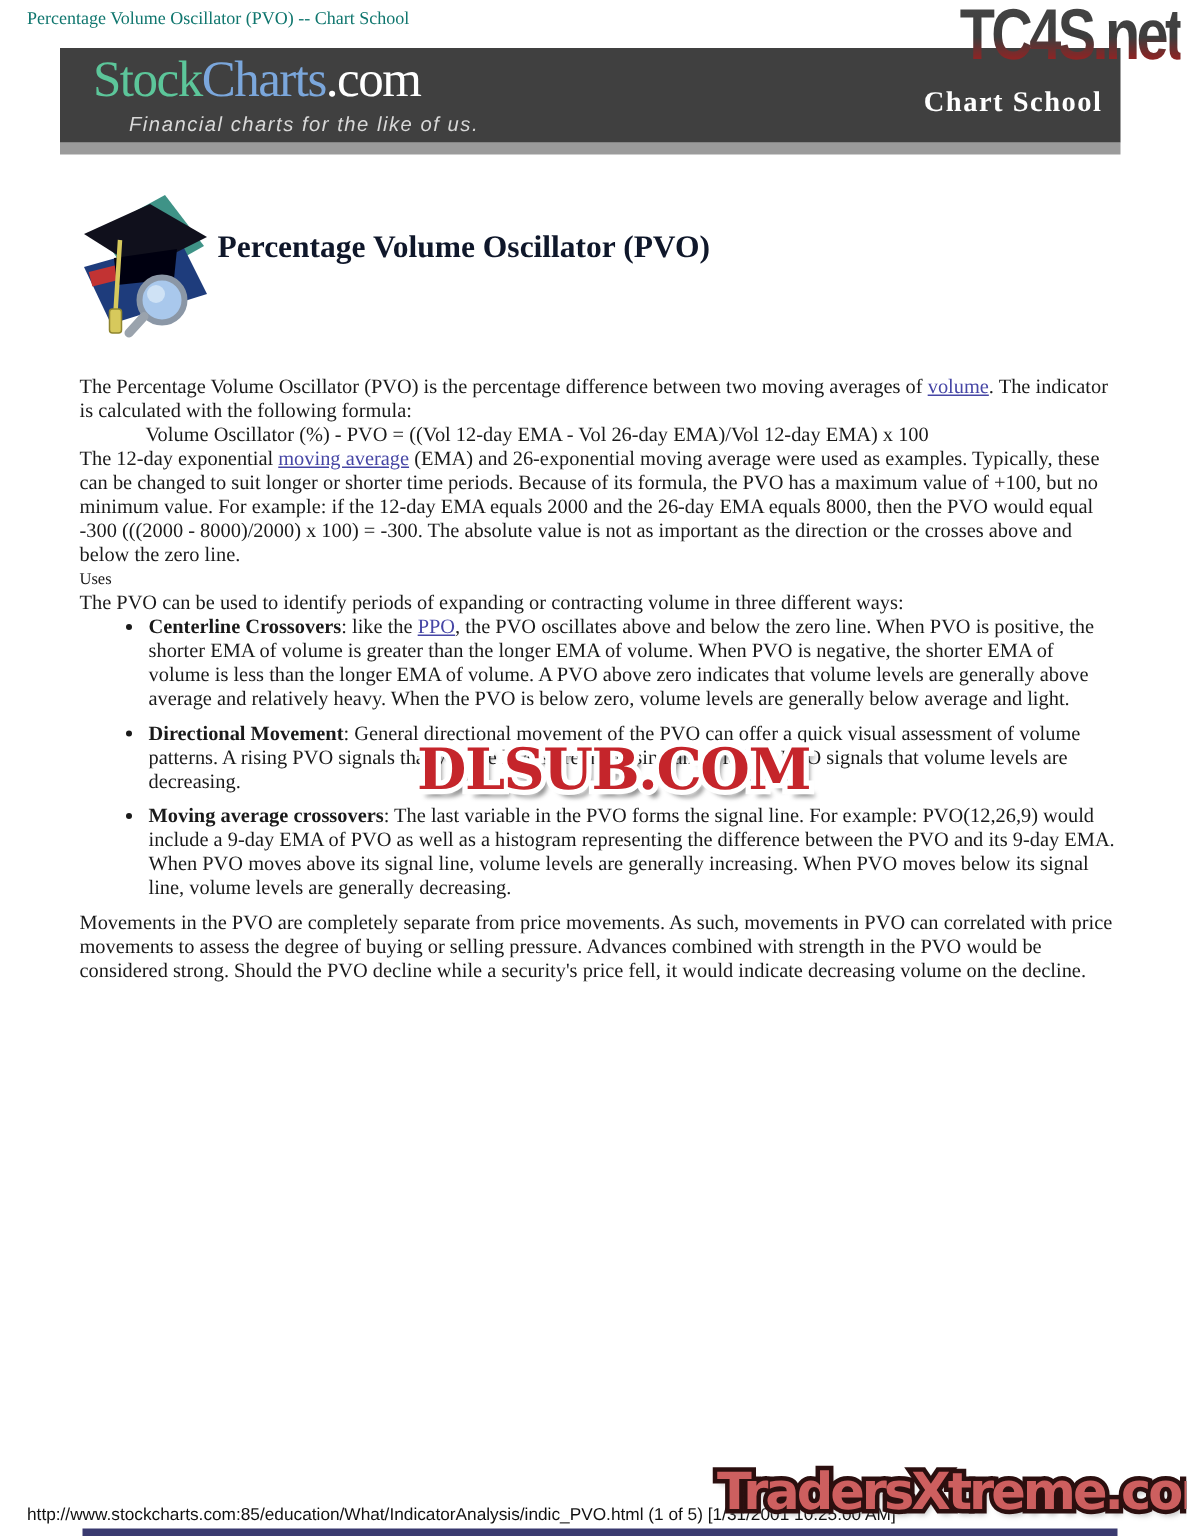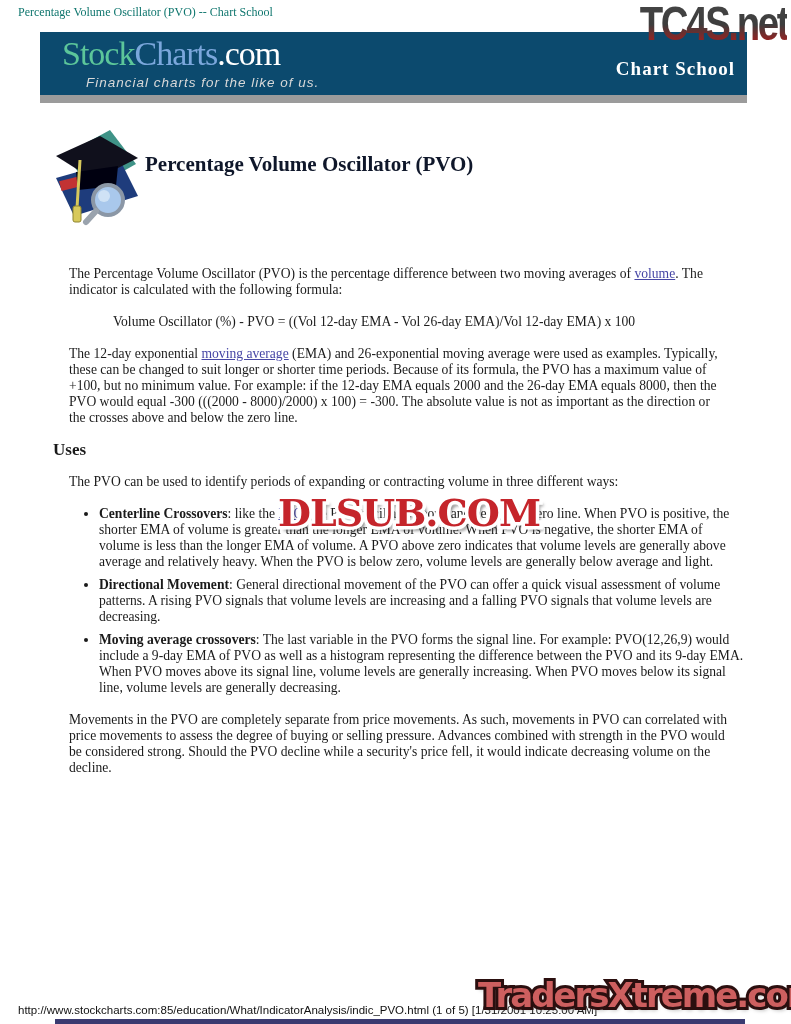--- a/index.html
+++ b/index.html
@@ -10,44 +10,44 @@
                font-size:12px;color:#0f766e;}
 
   
   .wm-tc4s{position:absolute;right:4px;top:-4px;z-index:6;
            font-family:"Liberation Sans",sans-serif;font-weight:bold;font-size:48px;
            letter-spacing:-3px;transform:scaleX(0.8);transform-origin:top right;
            background:linear-gradient(180deg,#484848 0%,#3d3d3d 52%,#8c2525 78%,#7a1e1e 100%);
            -webkit-background-clip:text;background-clip:text;color:transparent;}
 
   
-  .banner{position:absolute;left:40px;top:32px;width:707px;height:63px;background:#0c4a6e;z-index:2;}
+  .banner{position:absolute;left:40px;top:32px;width:707px;height:63px;background:#404040;z-index:2;}
   .logo{position:absolute;left:22px;top:3px;font-family:"Liberation Serif",serif;
         font-size:34px;letter-spacing:-1px;white-space:nowrap;}
   .lg-stock{color:#5cc69a;}
   .lg-charts{color:#7ba7dc;}
   .lg-dotcom{color:#ffffff;}
   .tagline{position:absolute;left:46px;top:43px;font-family:"Liberation Sans",sans-serif;
            font-style:italic;font-size:13.5px;color:#d9d9d9;letter-spacing:1px;}
   .chart-school{position:absolute;right:12px;top:26px;font-family:"Liberation Serif",serif;
                 font-weight:bold;font-size:19px;color:#ffffff;letter-spacing:1px;}
   .gray-bar{position:absolute;left:40px;top:95px;width:707px;height:8px;background:#9b9b9b;}
 
   .cap-icon{position:absolute;left:46px;top:120px;}
 
   .article-title{position:absolute;left:145px;top:152px;margin:0;
                  font-size:21px;font-weight:bold;color:#0f172a;}
 
   
   .body{position:absolute;left:53px;top:250px;width:692px;font-size:13.6px;line-height:16px;}
-  .body p{margin:16px;}
+  .body p{margin:0;}
   .p1{margin-bottom:14px;}
   .formula{padding-left:44px;max-width:570px;margin-bottom:12px;}
   .p2{margin-bottom:13px;}
-  .uses-h{margin:0;font-size:17px;font-weight:bold;line-height:16px;}
+  .uses-h{margin:0;font-size:11px;font-weight:normal;line-height:16px;}
   .uses-intro{margin:0 0 6px 0;}
   ul.uses{margin:0 0 4px 0;padding:0 0 0 46px;}
   ul.uses li{margin:0 0 7px 0;line-height:16px;}
   .term{font-weight:bold;}
   a.lnk{color:#4646a5;text-decoration:underline;}
 
   
   .wm-dlsub{position:absolute;left:266px;top:490px;z-index:10;width:290px;height:52px;}
   .wm-dlsub span{position:absolute;left:12px;top:0;white-space:nowrap;
                  font-family:"DejaVu Serif","Liberation Serif",serif;font-weight:bold;

